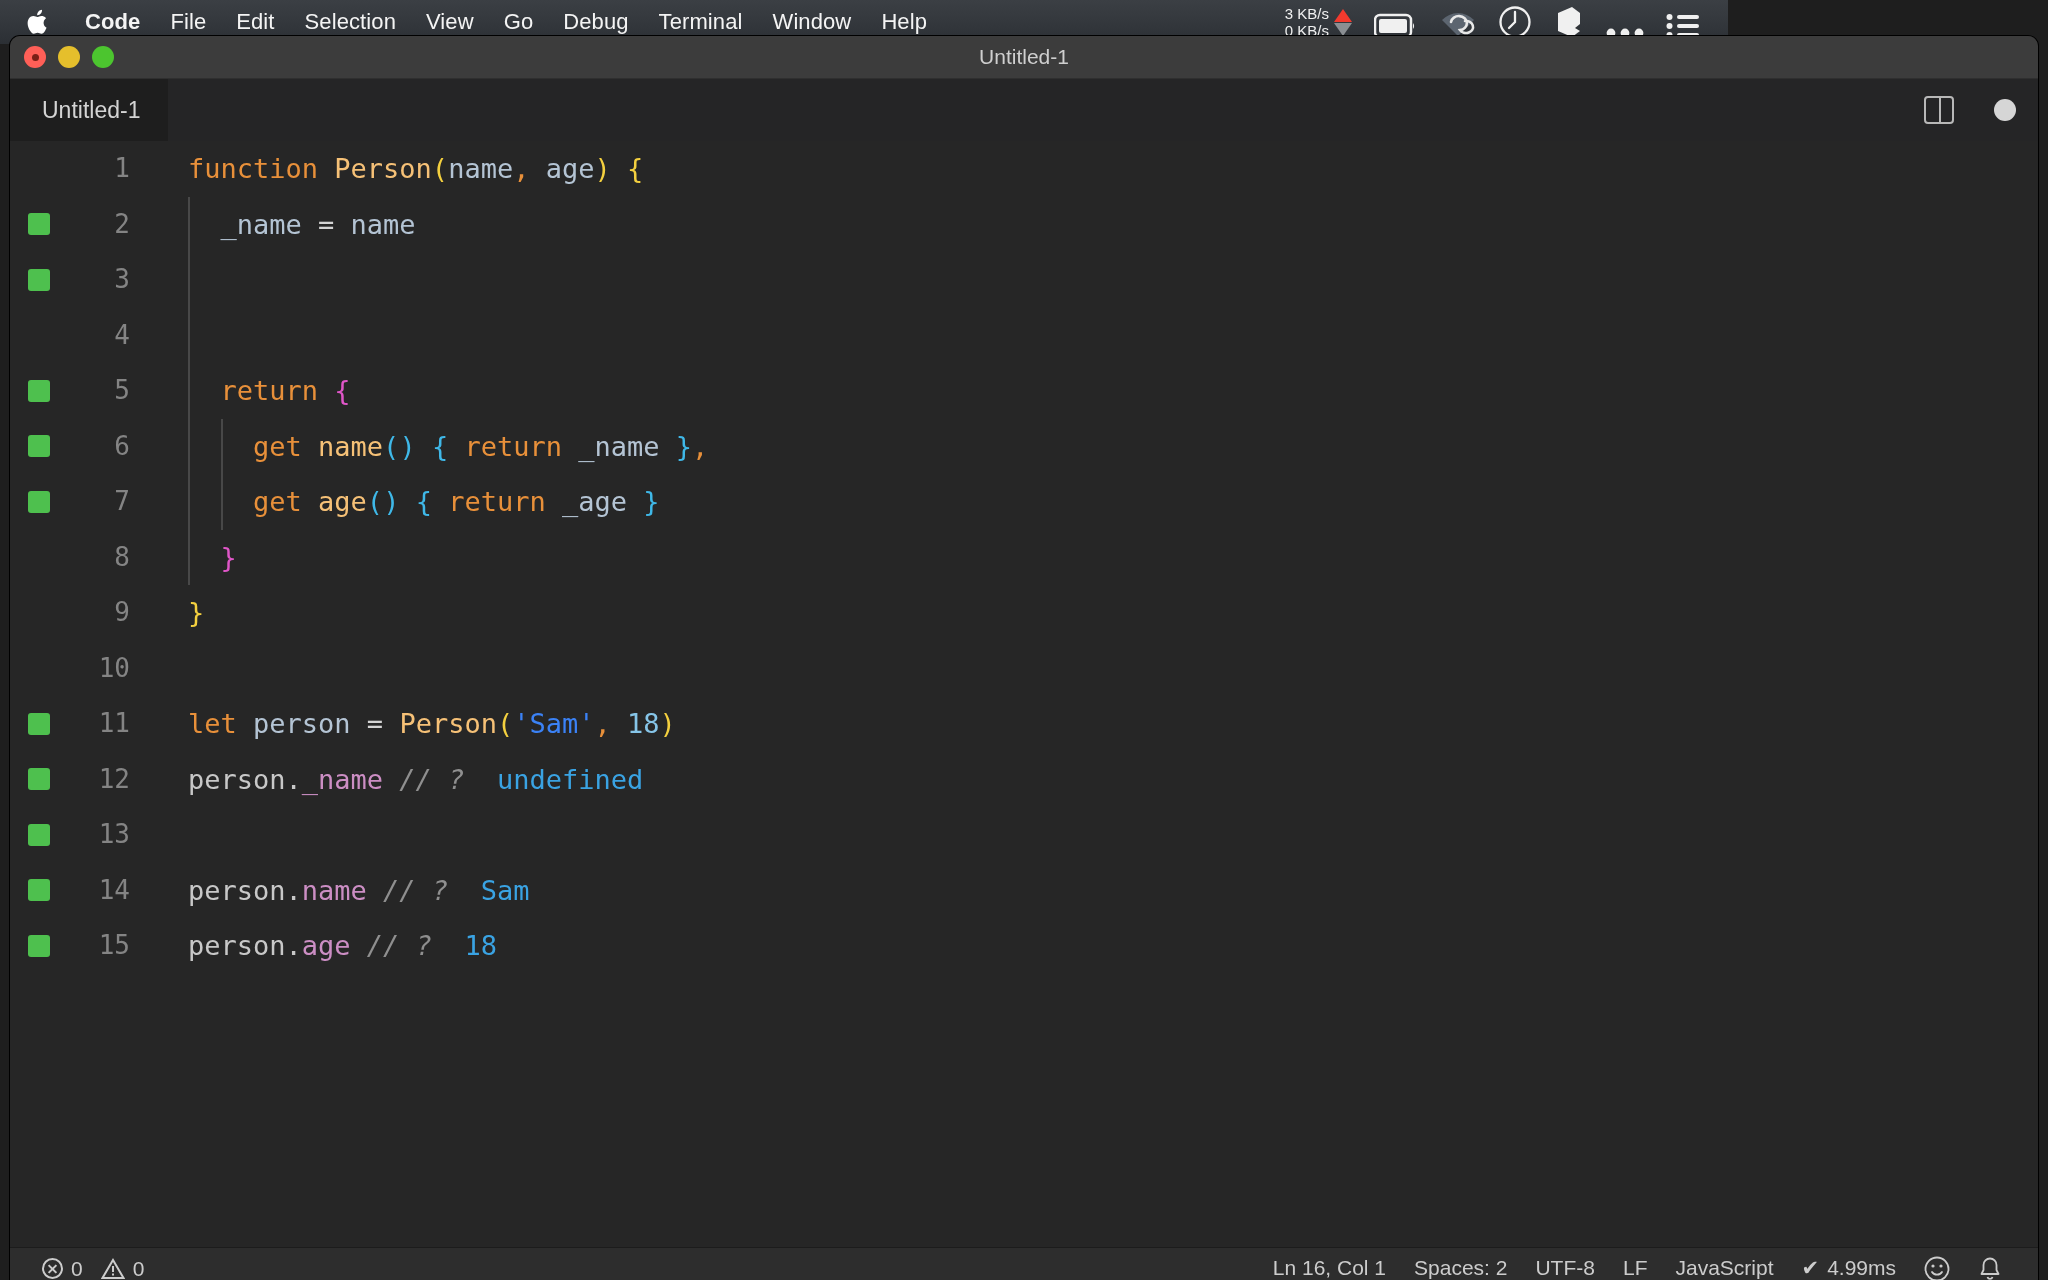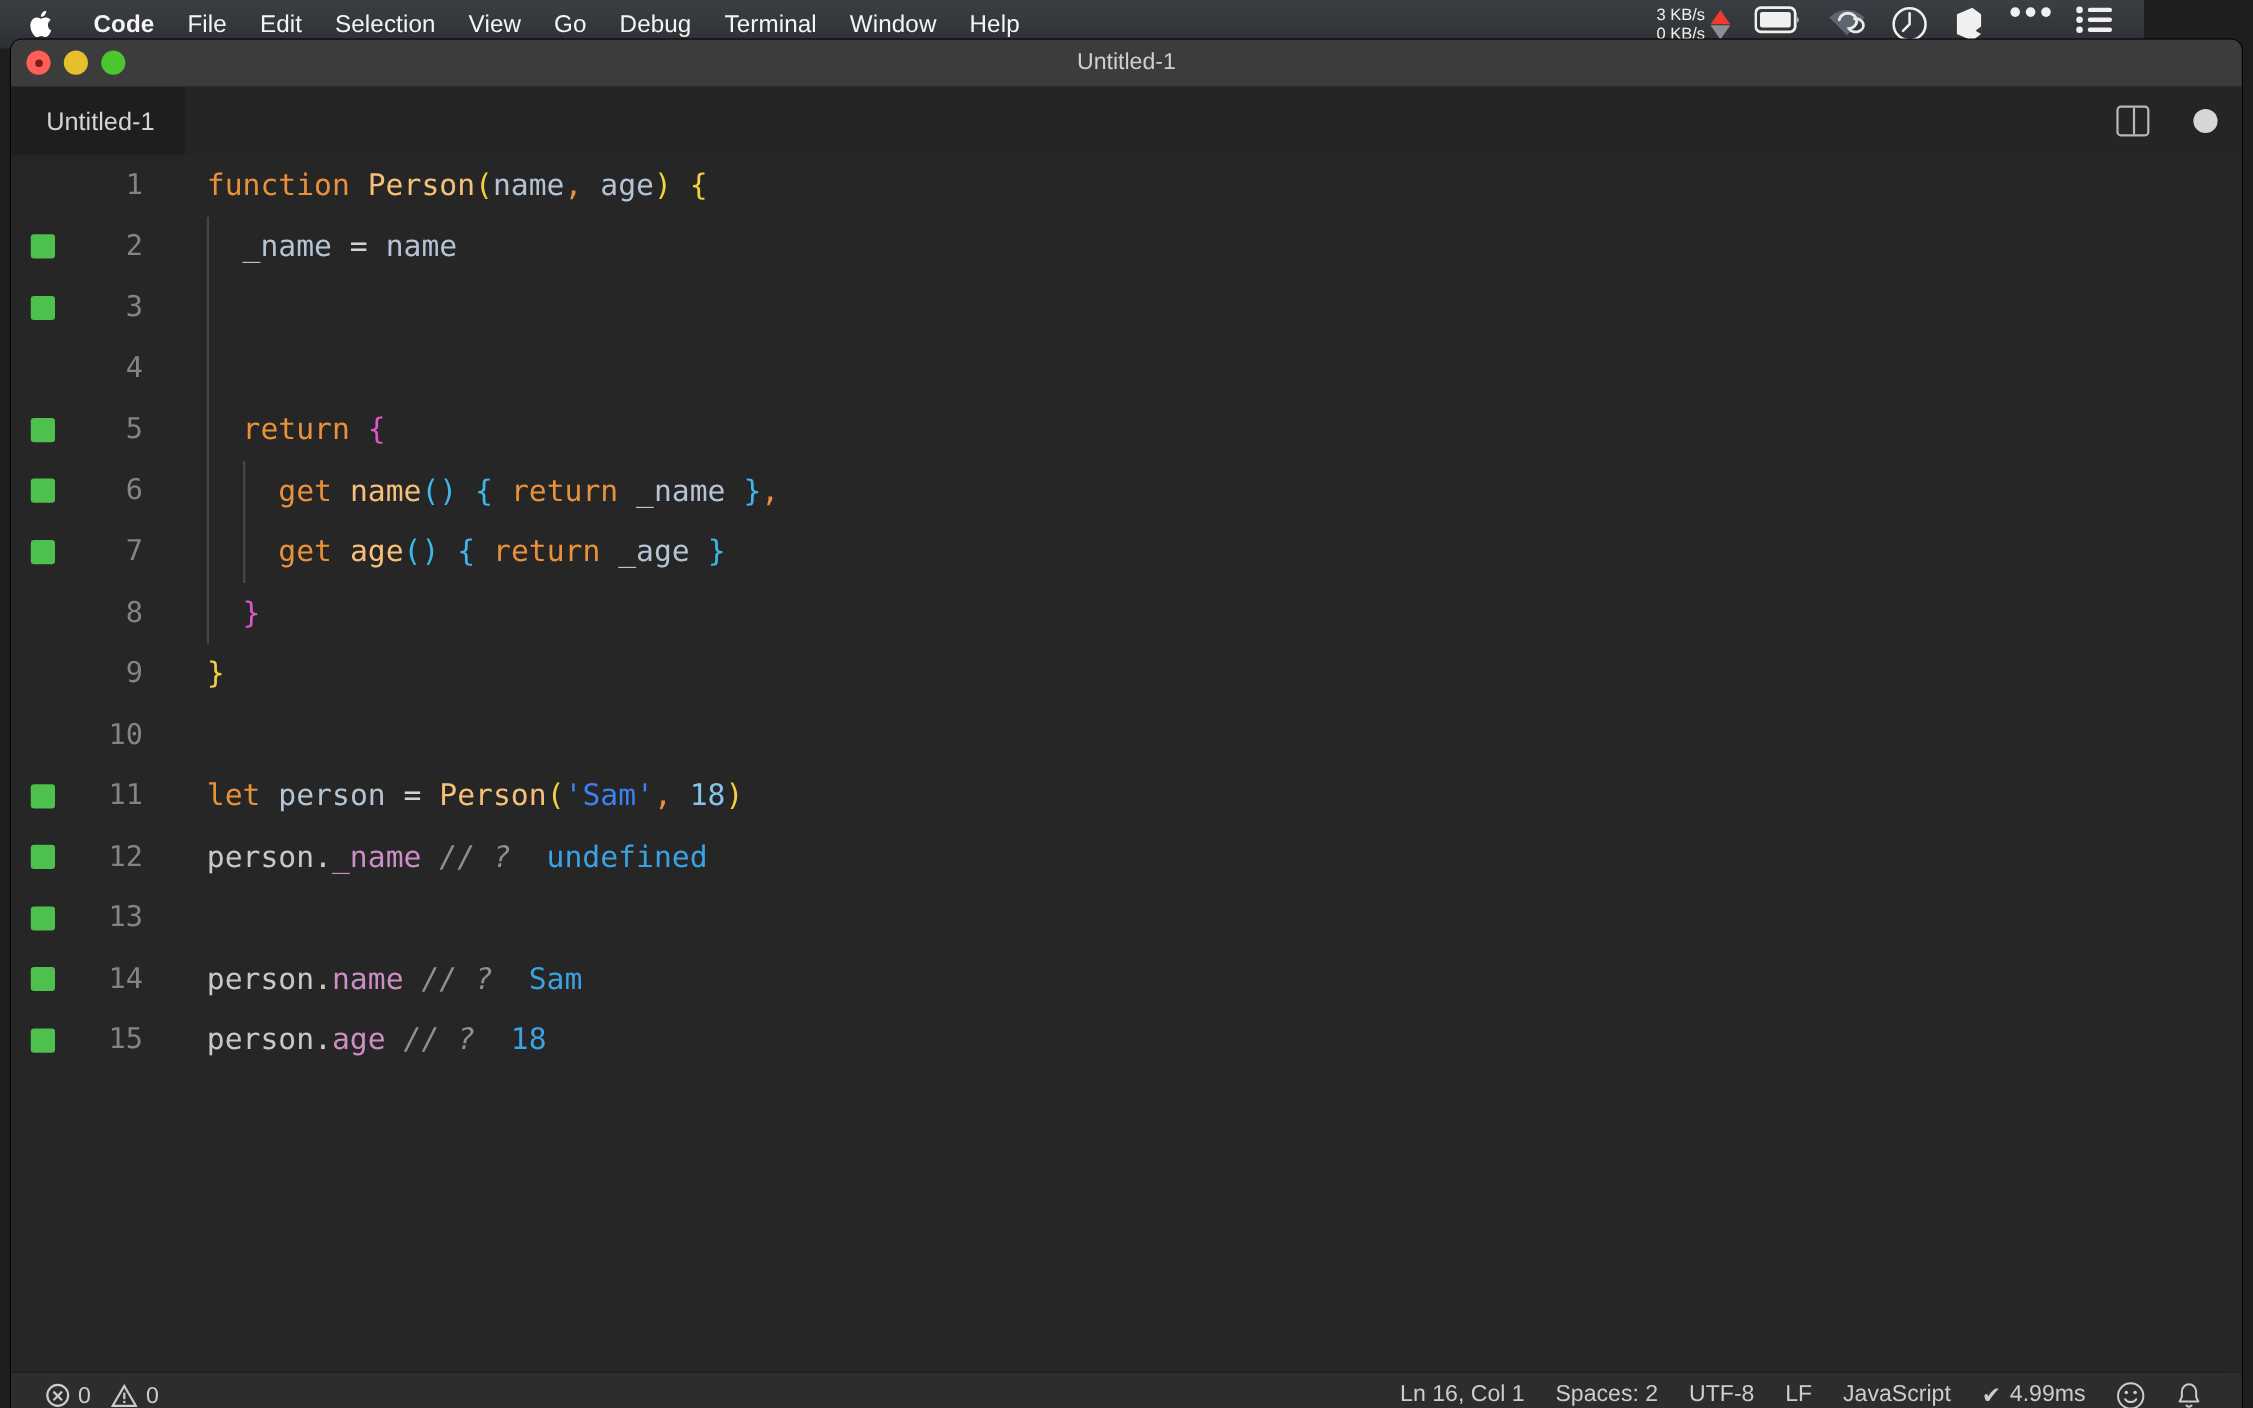--- a/index.html
+++ b/index.html
@@ -12,21 +12,21 @@
     height: 1280px;
     overflow: hidden;
     font-family: "Liberation Sans", sans-serif;
     -webkit-font-smoothing: antialiased;
   }
 
   
   .menubar {
     position: absolute;
     left: 0; top: 0;
-    width: 1949px;
+    width: 1728px;
     height: 44px;
     background: linear-gradient(180deg, #3b3f44 0%, #33373c 55%, #2b2f34 100%);
     display: flex;
     align-items: center;
     box-sizing: border-box;
     padding: 0 14px 0 26px;
     color: #ffffff;
   }
   .apple-logo {
     width: 26px; height: 30px;
@@ -37,21 +37,21 @@
     font-size: 22px;
     padding: 2px 15px;
     color: #f4f4f4;
     white-space: nowrap;
     letter-spacing: .1px;
   }
   .menu-item.app-name { font-weight: bold; }
   .menubar-right {
     margin-left: auto;
     display: flex;
-    align-items: flex-start;
+    align-items: flex-end;
     gap: 22px;
     padding-right: 14px;
   }
   .netspeed {
     display: flex;
     align-items: center;
     gap: 5px;
     font-size: 15px;
     line-height: 17px;
     color: #f0f0f0;

